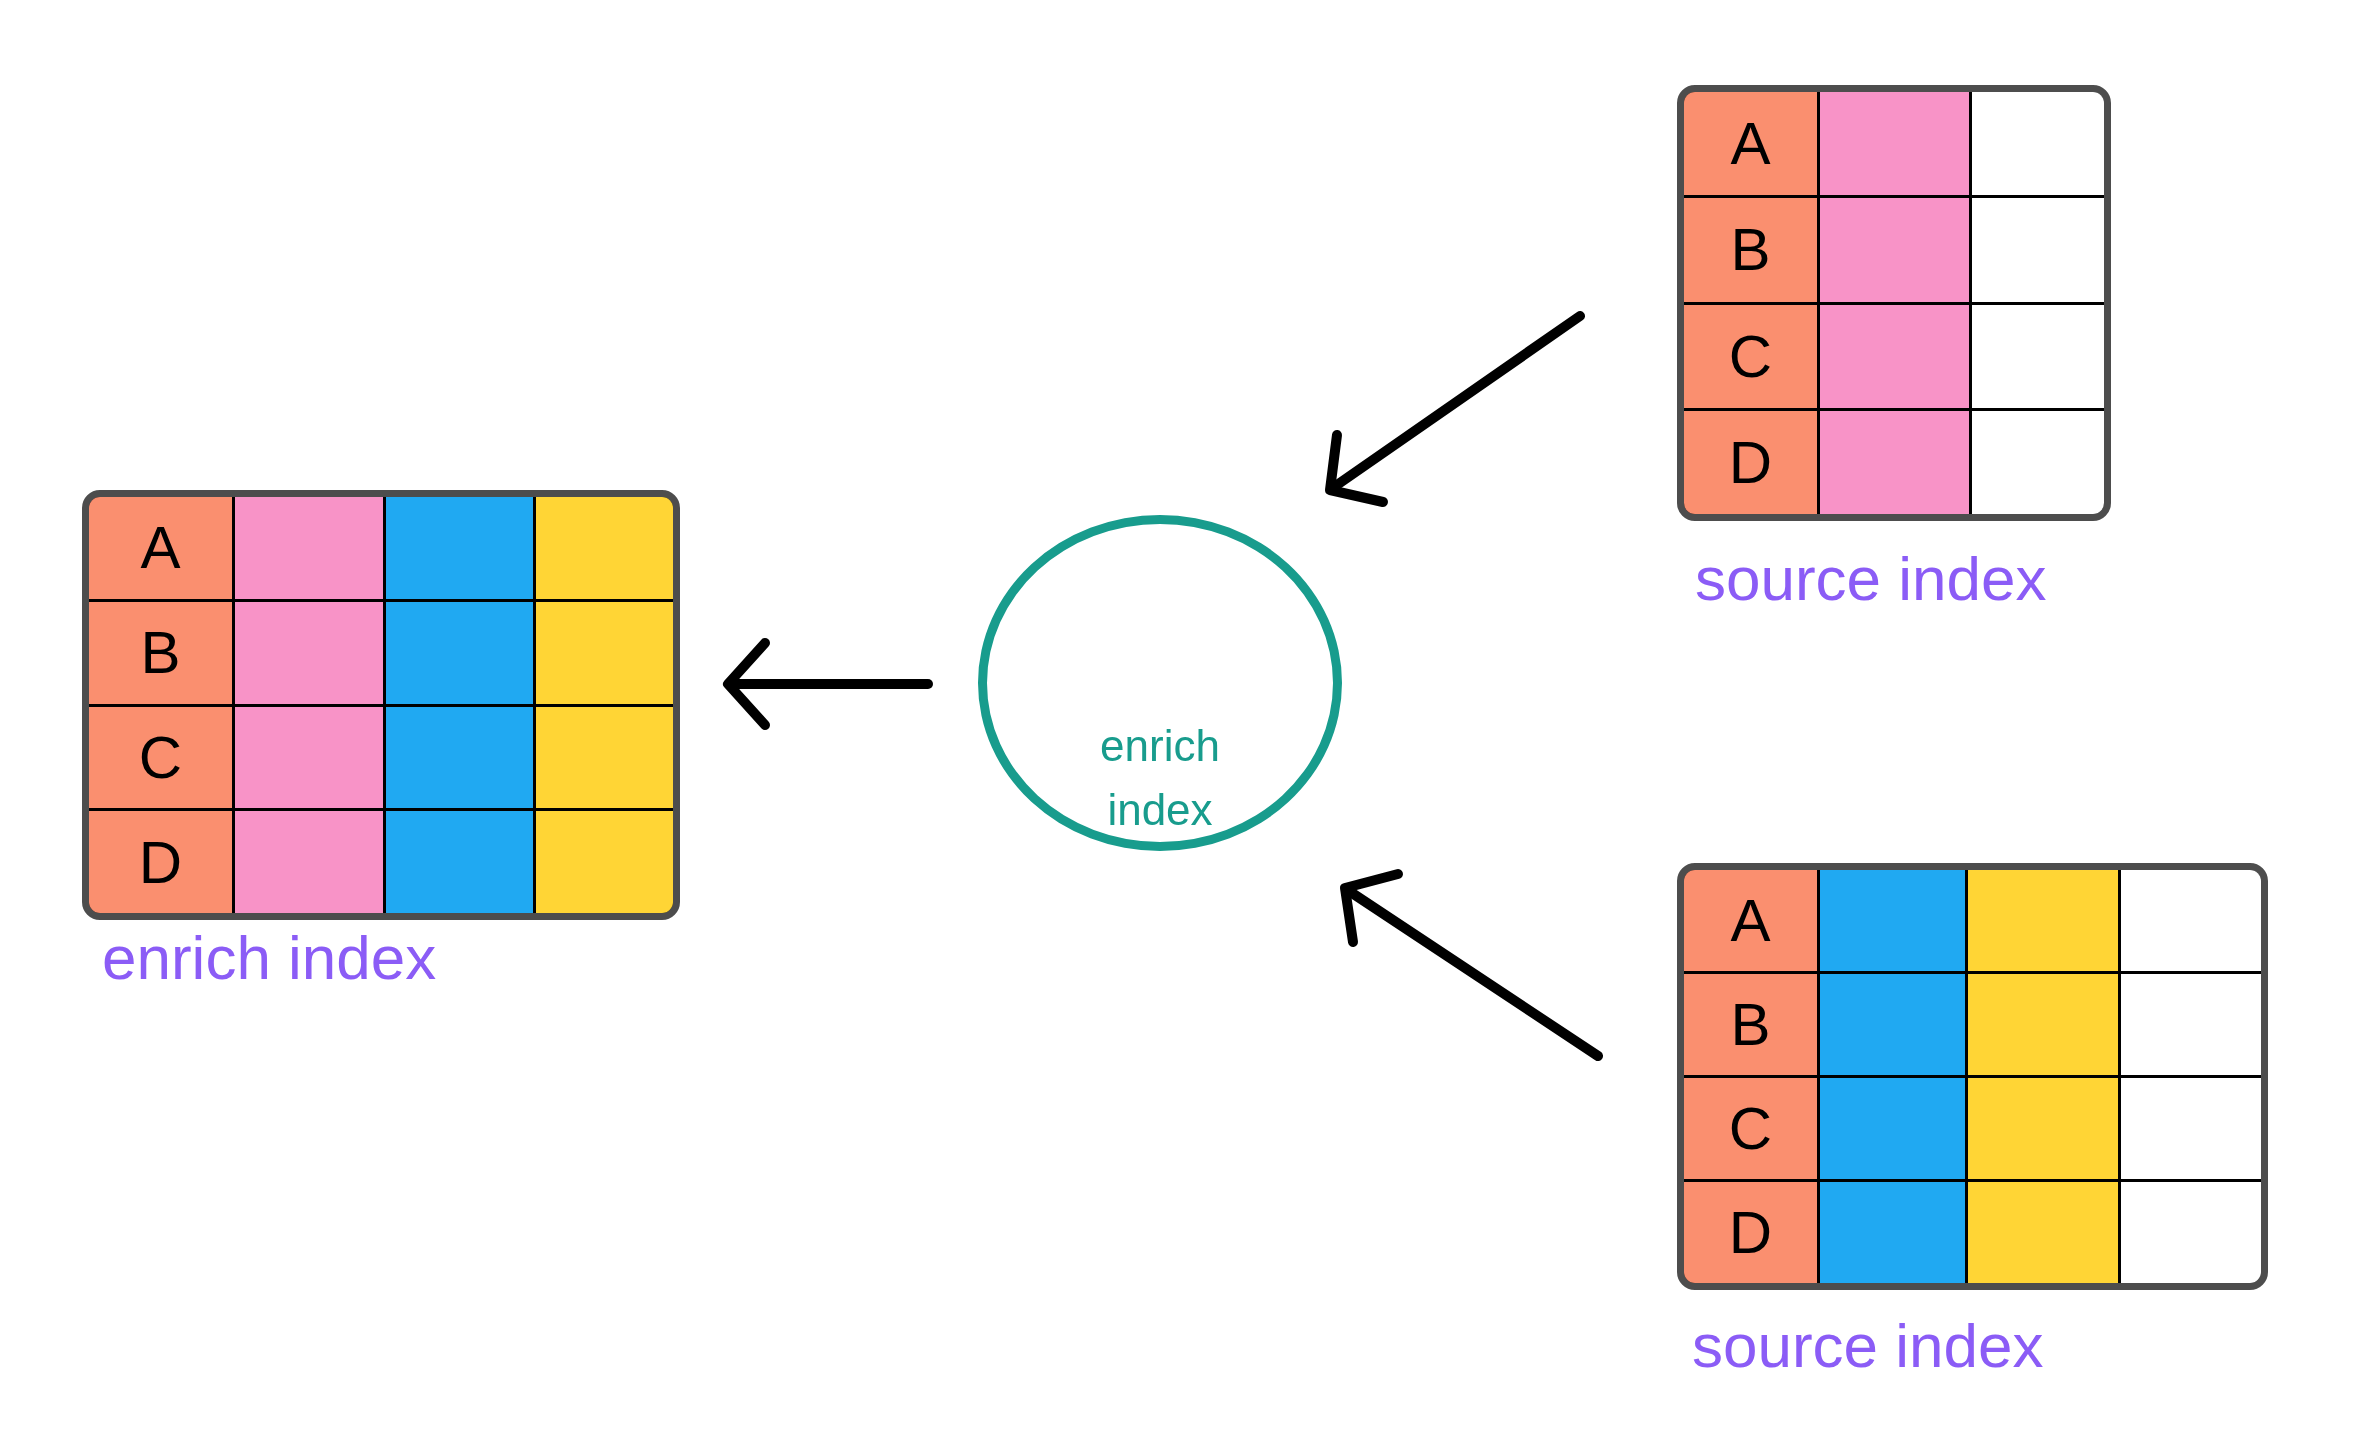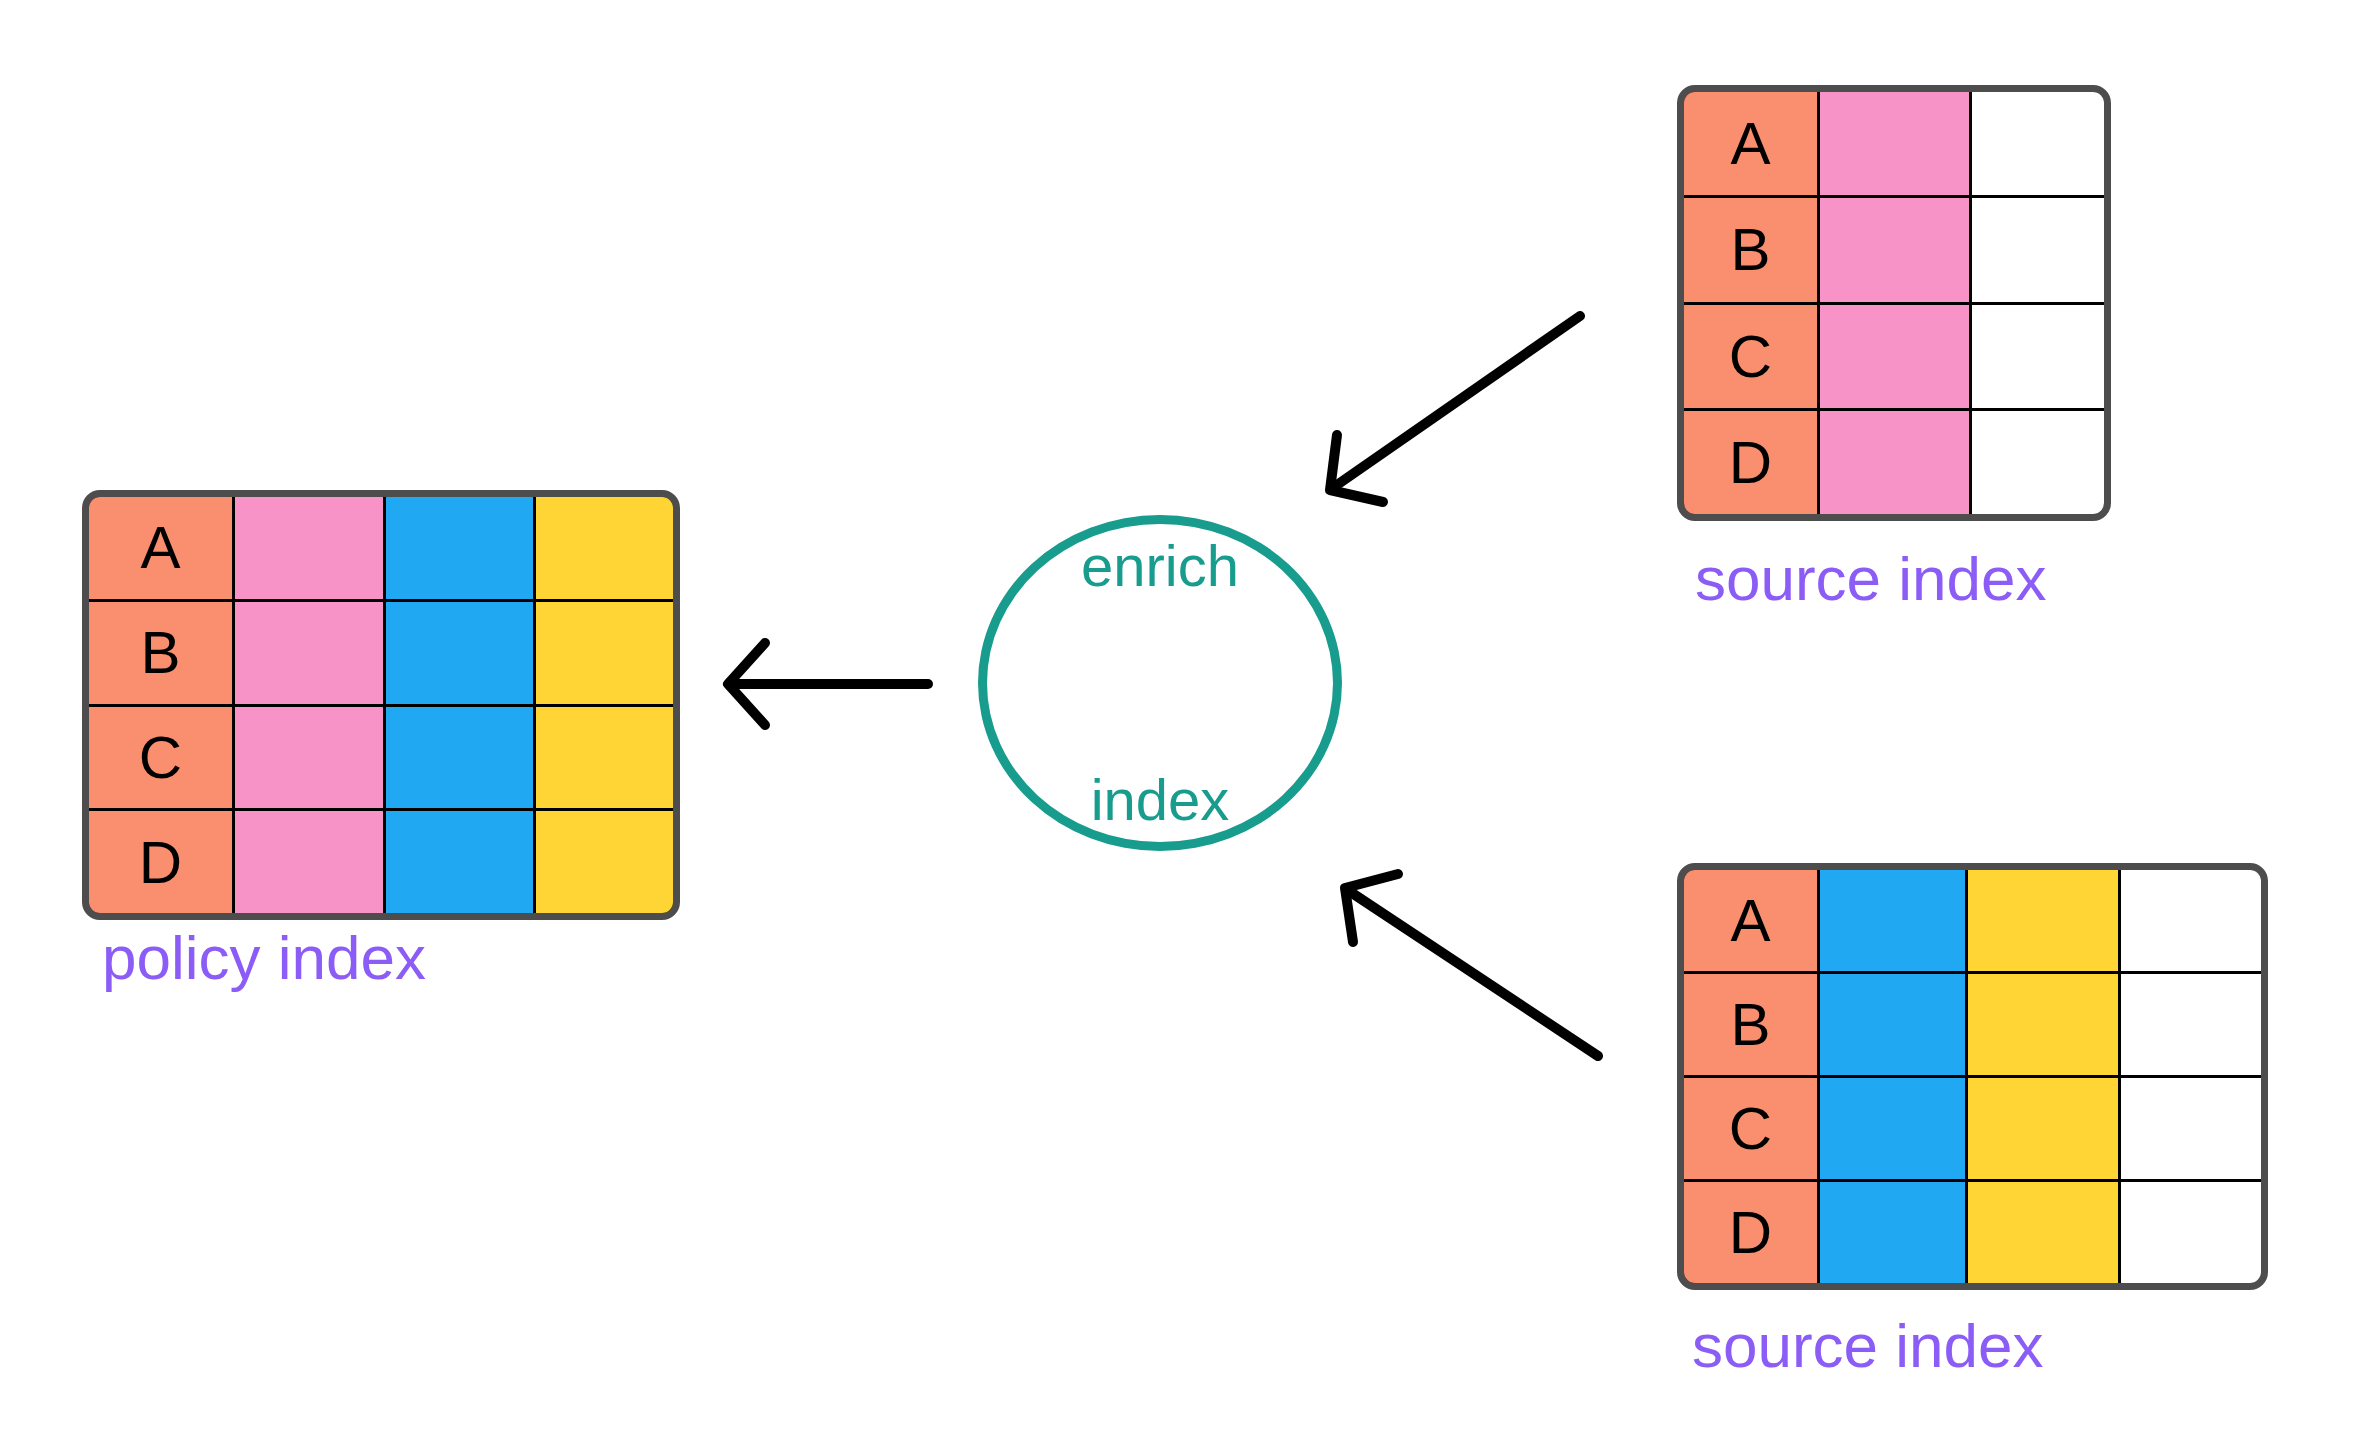--- a/index.html
+++ b/index.html
@@ -17,22 +17,22 @@
   .tbl-src-top   {left:1677px;top:85px;  width:434px; height:436px; grid-template-columns:133fr 149fr 132fr;}
   .tbl-src-bottom{left:1677px;top:863px; width:591px; height:427px; grid-template-columns:133fr 145fr 150fr 140fr;}
   .cell{display:flex;align-items:center;justify-content:center;font-size:60px;color:#000;}
   .tbl-label{position:absolute;font-size:62px;color:#8b5cf6;white-space:nowrap;}
   .lbl-enrich{left:102px;top:922px;}
   .lbl-src-top{left:1695px;top:543px;}
   .lbl-src-bottom{left:1692px;top:1310px;}
   .policy{
     position:absolute;left:978px;top:515px;width:364px;height:336px;
     border:9px solid #189c8d;border-radius:50%;box-sizing:border-box;
-    display:flex;flex-direction:column;align-items:center;justify-content:space-between;
-    color:#189c8d;font-size:58px;line-height:1.45;text-align:center;background:#fff;
+    display:flex;flex-direction:column;align-items:center;justify-content:flex-end;
+    color:#189c8d;font-size:44px;line-height:1.45;text-align:center;background:#fff;
   }
   .arrow-layer{position:absolute;left:0;top:0;width:2372px;height:1442px;}
 </style>
 </head>
 <body>
 
 <div class="canvas">
 
   <div class="tbl tbl-enrich">
       <div class="cell" style="background: rgb(250, 143, 111);">A</div>
@@ -45,21 +45,21 @@
       <div class="cell" style="background: rgb(255, 213, 53);"></div>
       <div class="cell" style="background: rgb(250, 143, 111);">C</div>
       <div class="cell" style="background: rgb(248, 147, 199);"></div>
       <div class="cell" style="background: rgb(32, 169, 242);"></div>
       <div class="cell" style="background: rgb(255, 213, 53);"></div>
       <div class="cell" style="background: rgb(250, 143, 111);">D</div>
       <div class="cell" style="background: rgb(248, 147, 199);"></div>
       <div class="cell" style="background: rgb(32, 169, 242);"></div>
       <div class="cell" style="background: rgb(255, 213, 53);"></div>
     </div>
-  <div class="tbl-label lbl-enrich">policy index</div>
+  <div class="tbl-label lbl-enrich">enrich index</div>
 
   <div class="tbl tbl-src-top">
       <div class="cell" style="background: rgb(250, 143, 111);">A</div>
       <div class="cell" style="background: rgb(248, 147, 199);"></div>
       <div class="cell" style="background: rgb(255, 255, 255);"></div>
       <div class="cell" style="background: rgb(250, 143, 111);">B</div>
       <div class="cell" style="background: rgb(248, 147, 199);"></div>
       <div class="cell" style="background: rgb(255, 255, 255);"></div>
       <div class="cell" style="background: rgb(250, 143, 111);">C</div>
       <div class="cell" style="background: rgb(248, 147, 199);"></div>

